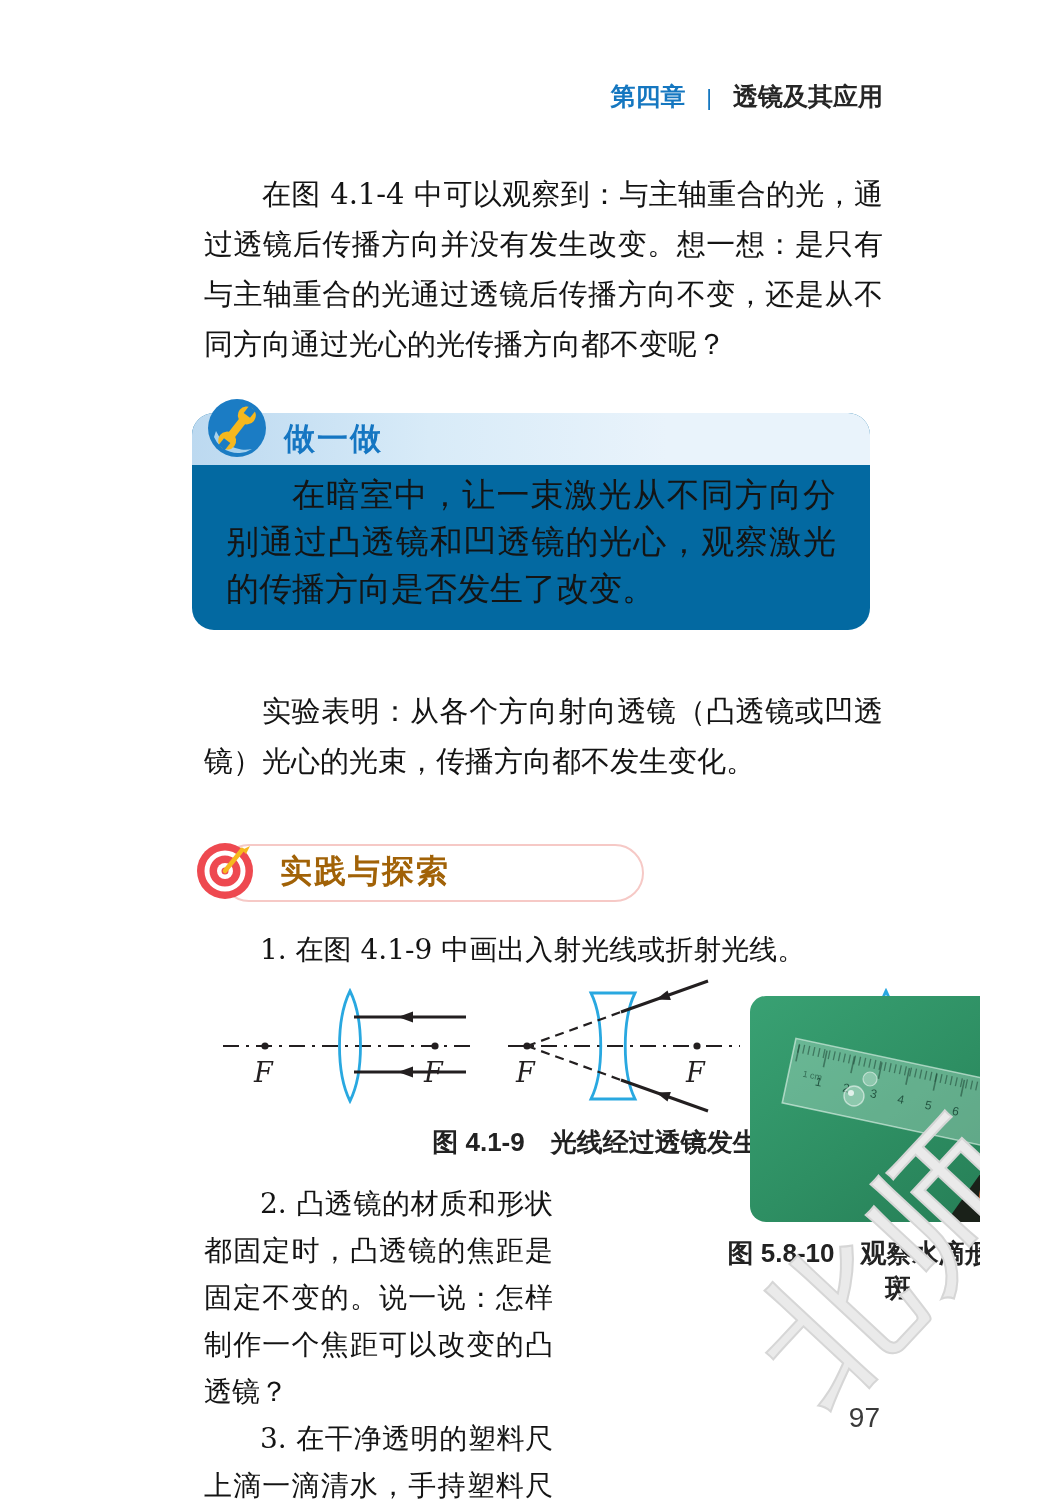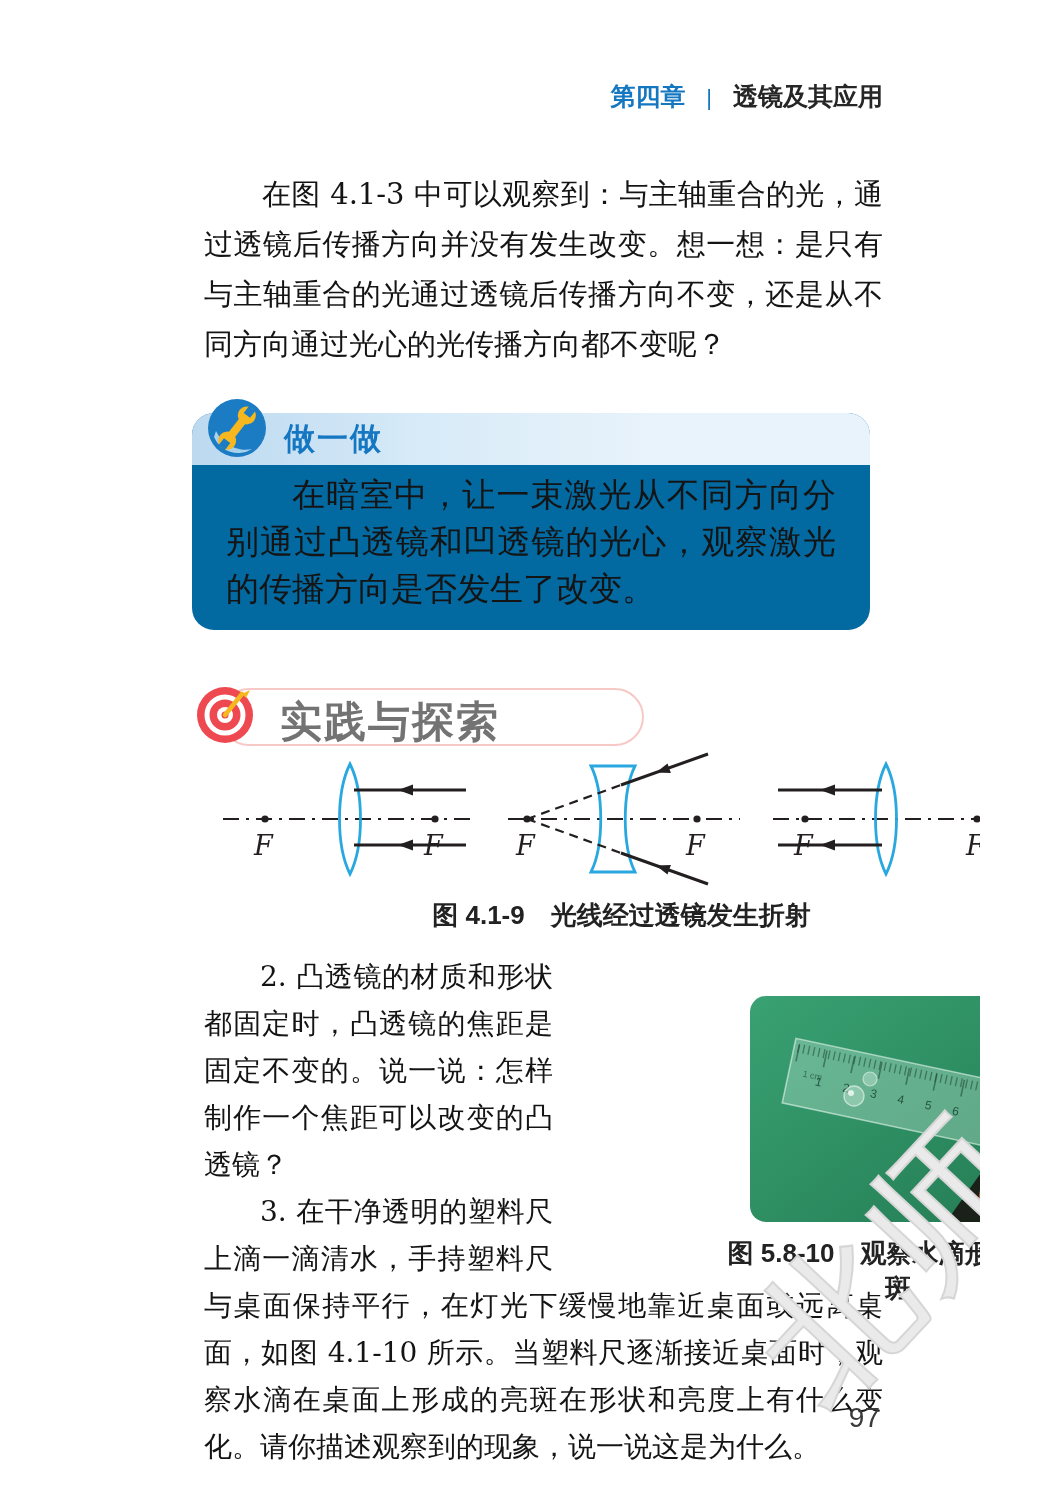--- a/index.html
+++ b/index.html
@@ -45,21 +45,21 @@
     position:relative; margin:54px 0 0 112px; height:62px; width:460px;
   }
   .practice-pill{
     position:absolute; left:26px; top:4px; width:420px; height:54px;
     border:2px solid #f6c9c6; border-radius:30px; background:#ffffff;
   }
   .practice-icon{position:absolute; left:0; top:0; width:62px; height:62px;}
   .practice-title{
     position:absolute; left:86px; top:10px;
     font-family:Liberation Mono, monospace; font-weight:bold;
-    font-size:42px; color:#737373; letter-spacing:2px;
+    font-size:32px; color:#a16207; letter-spacing:2px;
   }
   
   .item{
     margin:24px 97px 0 122px; font-size:28px; line-height:47px;
     text-align:justify; text-indent:2em; color:#141414;
   }
   .items-block{margin:20px 97px 0 122px;}
   .items-block p{
     margin:0; font-size:28px; line-height:47px; text-align:justify;
     text-indent:2em; color:#141414;
@@ -95,21 +95,21 @@
 <body>
 
 <div class="page">
 
   <div class="header">
     <span class="chapter">第四章</span>
     <span class="divider">|</span>
     <span class="booktitle">透镜及其应用</span>
   </div>
 
-  <p class="para">在图 4.1-3 中可以观察到：与主轴重合的光，通过透镜后传播方向并没有发生改变。想一想：是只有与主轴重合的光通过透镜后传播方向不变，还是从不同方向通过光心的光传播方向都不变呢？</p>
+  <p class="para">在图 4.1-4 中可以观察到：与主轴重合的光，通过透镜后传播方向并没有发生改变。想一想：是只有与主轴重合的光通过透镜后传播方向不变，还是从不同方向通过光心的光传播方向都不变呢？</p>
 
   <div class="do-box">
     <div class="do-icon">
       <svg viewBox="0 0 62 62" width="62" height="62">
         <circle cx="31" cy="31" r="29" fill="#1b7cc4"></circle>
         <path d="M8,40 A26,26 0 0 0 46,52 A32,32 0 0 1 10,34 Z" fill="#bfe0f5" opacity="0.85"></path>
         <g transform="rotate(38 31 31)" fill="#f6b81e">
           <rect x="27" y="15" width="8" height="32" rx="3"></rect>
           <circle cx="31" cy="15" r="9"></circle>
           <rect x="27" y="6" width="8" height="9" fill="#1b7cc4"></rect>
@@ -117,36 +117,38 @@
           <rect x="27" y="47" width="8" height="9" fill="#1b7cc4"></rect>
         </g>
       </svg>
     </div>
     <div class="do-band">
       <span class="do-title">做一做</span>
     </div>
     <div class="do-body">在暗室中，让一束激光从不同方向分别通过凸透镜和凹透镜的光心，观察激光的传播方向是否发生了改变。</div>
   </div>
 
+  <p class="para">实验表明：从各个方向射向透镜（凸透镜或凹透镜）光心的光束，传播方向都不发生变化。</p>
 
   <div class="practice-head">
     <div class="practice-pill"></div>
     <div class="practice-icon">
       <svg viewBox="0 0 62 62" width="62" height="62">
         <circle cx="31" cy="31" r="28" fill="#ee4950"></circle>
         <circle cx="31" cy="31" r="18" fill="none" stroke="#ffffff" stroke-width="5"></circle>
         <circle cx="31" cy="31" r="8" fill="#ffffff"></circle>
         <circle cx="31" cy="31" r="3.5" fill="#ee4950"></circle>
         <line x1="48" y1="10" x2="31" y2="31" stroke="#f6b81e" stroke-width="4.5" stroke-linecap="round"></line>
         <path d="M48,10 L56,6 L52,14 Z" fill="#f6b81e"></path>
       </svg>
     </div>
     <div class="practice-title">实践与探索</div>
   </div>
 
+  <p class="item">1. 在图 4.1-9 中画出入射光线或折射光线。</p>
 
   <div class="fig419">
     <svg width="832" height="140" viewBox="0 0 832 140">
       <g stroke="#231f20">
 
         <g>
           <line x1="15" y1="67" x2="268" y2="67" stroke-width="2.2" stroke-dasharray="16 7 3 7"></line>
           <circle cx="57" cy="67" r="3.6" fill="#231f20" stroke="none"></circle>
           <circle cx="227" cy="67" r="3.6" fill="#231f20" stroke="none"></circle>
           <path d="M142,12 C156,40 156,94 142,122 C128,94 128,40 142,12 Z" fill="none" stroke="#29a8e0" stroke-width="2.8"></path>

